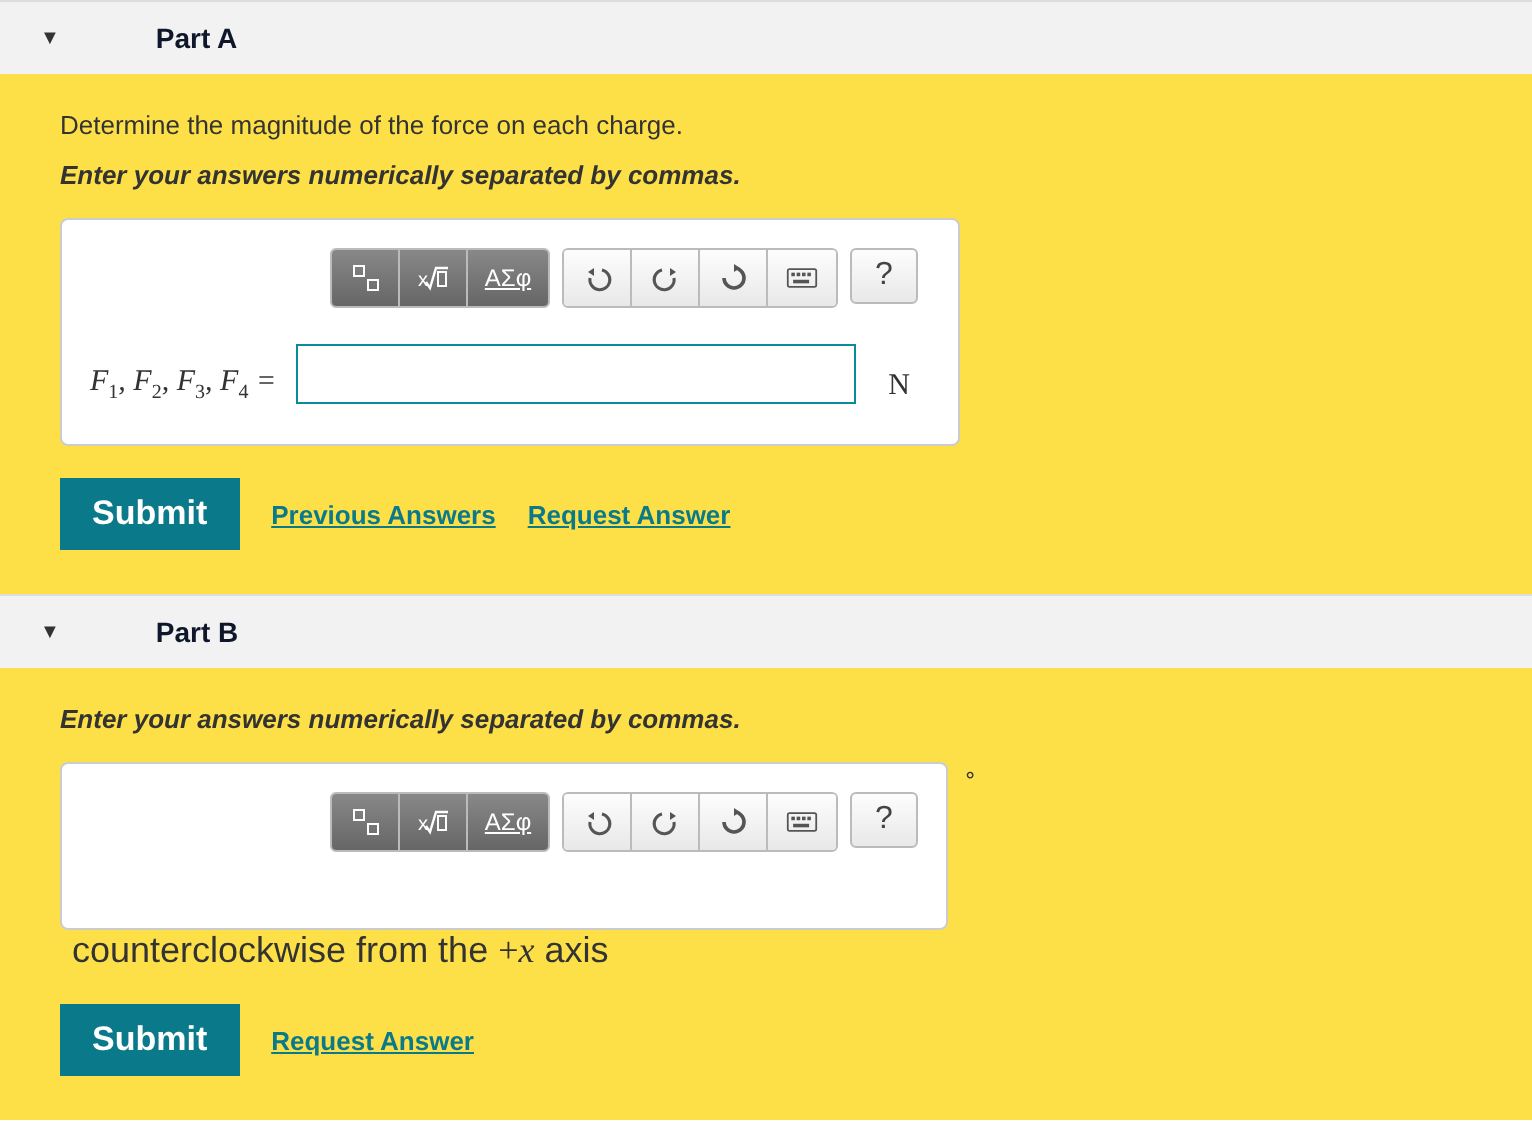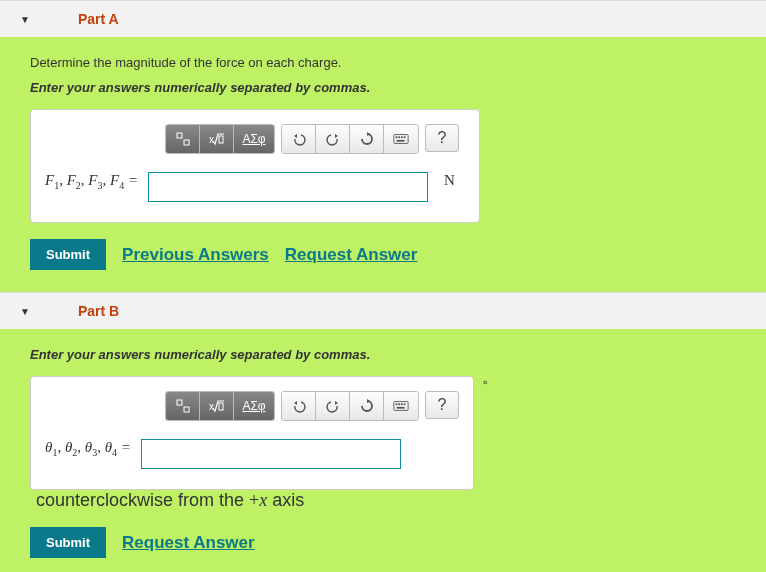--- a/index.html
+++ b/index.html
@@ -21,26 +21,26 @@
     gap: 12px;
     cursor: pointer;
   }
   .part-header .caret {
     font-size: 10px;
     color: #333;
   }
   .part-header .title {
     font-weight: bold;
     font-size: 14px;
-    color: #c2410c;
+    color: #0f172a;
     padding-left: 36px;
   }
   .part-body {
     padding: 18px 30px 22px 30px;
-    background: #bef264;
+    background: #fde047;
   }
   .prompt {
     font-size: 13px;
     color: #333;
     margin-bottom: 10px;
   }
   .instruction {
     font-size: 13px;
     font-weight: bold;
     margin-bottom: 14px;
@@ -95,21 +95,21 @@
     display: flex;
     align-items: center;
     justify-content: center;
     cursor: pointer;
     font-size: 16px;
     color: #444;
     margin-left: 6px;
   }
   .input-row {
     display: flex;
-    align-items: flex-start;
+    align-items: flex-end;
     gap: 10px;
   }
   .var-label {
     font-family: Georgia, 'Times New Roman', serif;
     font-style: italic;
     font-size: 15px;
     color: #333;
     white-space: nowrap;
   }
   .var-label .sub {
@@ -140,28 +140,28 @@
     margin-top: 16px;
     display: flex;
     align-items: center;
     gap: 16px;
   }
   .submit-btn {
     background: #0a7a8a;
     color: #fff;
     border: none;
     padding: 8px 16px;
-    font-size: 13px;
+    font-size: 17px;
     font-weight: bold;
     cursor: pointer;
   }
   .link {
     color: #0a7a8a;
     font-weight: bold;
-    font-size: 17px;
+    font-size: 13px;
     text-decoration: underline;
     cursor: pointer;
   }
   .deg-sym {
     font-size: 11px;
     vertical-align: top;
     margin-left: 4px;
     font-family: Georgia, serif;
   }
 </style>
@@ -297,24 +297,20 @@
                 <rect x="6" y="3" width="2" height="2" fill="#555"></rect>
                 <rect x="9" y="3" width="2" height="2" fill="#555"></rect>
                 <rect x="12" y="3" width="2" height="2" fill="#555"></rect>
                 <rect x="4" y="7" width="9" height="2" fill="#555"></rect>
               </svg>
           </button>
         </div>
         <button class="tb-help">?</button>
       </div>
 
-      <div class="input-row">
-        <span class="var-label"><i>θ</i><span class="sub">1</span>, <i>θ</i><span class="sub">2</span>, <i>θ</i><span class="sub">3</span>, <i>θ</i><span class="sub">4</span> =</span>
-        <input class="answer-input" type="text" style="width: 260px;">
-      </div>
     </div>
     <span class="deg-sym">∘</span>
     <span class="suffix">counterclockwise from the <span class="mono">+<i>x</i></span> axis</span>
 
     <div class="actions">
       <button class="submit-btn">Submit</button>
       <a class="link">Request Answer</a>
     </div>
   </div>
 </div>

